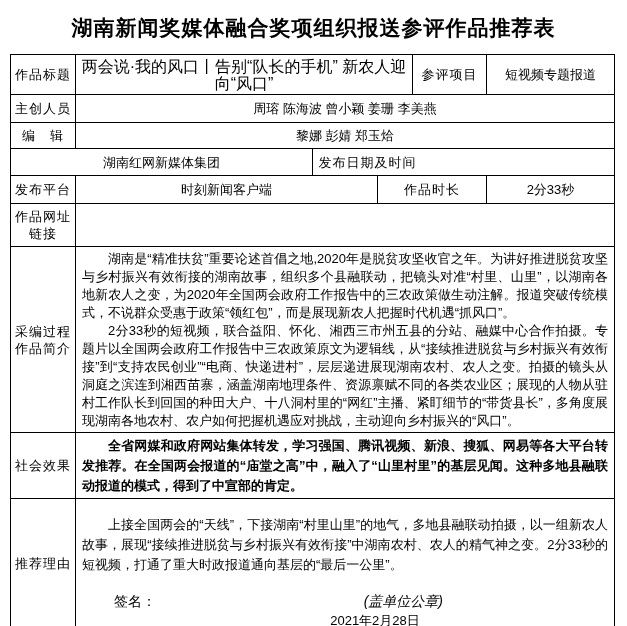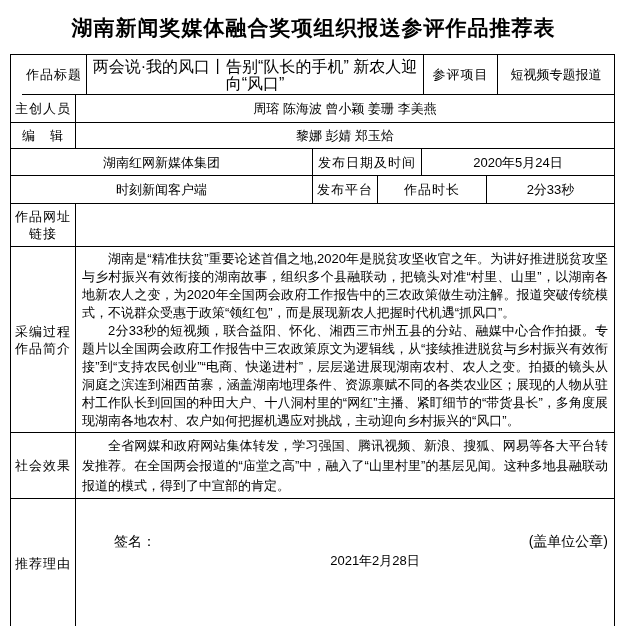--- a/index.html
+++ b/index.html
@@ -25,45 +25,45 @@
     box-sizing:border-box;border-right:1px solid #000;
     display:flex;align-items:center;justify-content:center;
     text-align:center;font-size:13px;line-height:17px;
     overflow:hidden;
   }
   .cell:last-child{border-right:none;}
   .lbl{flex:0 0 65px;letter-spacing:1px;}
   .lbl .wrapblock{display:block;width:56px;margin:0 auto;}
   .hdr2{letter-spacing:1px;}
   
-  .r1{height:39px;margin-left:11px;} .r2{height:27px;} .r3{height:25px;}
+  .r1{height:39px;} .r2{height:27px;} .r3{height:25px;}
   .r4{height:26px;} .r5{height:27px;} .r6{height:42px;}
   .r7{height:185px;} .r8{height:65px;} .r9{height:128px;}
   
   .r1 .c-val{flex:0 0 337px;font-size:16px;padding:0 2px;}
   .r1 .c-l2{flex:0 0 74px;}
   .r1 .c-v2{flex:1;}
   
   .rb .c-val{flex:0 0 302px;}
   .rb .c-l2{flex:0 0 109px;}
   .rb .c-v2{flex:1;}
   
   .c-span{flex:1;}
   
   .text-cell{
     display:block;text-align:justify;
     padding:3px 6px 0 6px;
   }
   .text-cell p{margin:0;text-indent:2em;font-size:13px;line-height:18px;}
-  .r8 .text-cell p{line-height:20px;}
+  .r8 .text-cell p{line-height:20px;font-weight:bold;}
   .r9 .text-cell{padding-top:16px;}
   .r9 .text-cell p{line-height:20px;}
   .sign-row{display:flex;margin-top:16px;font-size:14px;line-height:20px;}
   .sign-label{margin-left:32px;}
-  .seal-note{margin-left:auto;}
+  .seal-note{margin-left:auto;margin-right:165px;font-style:italic;}
   .date-row{text-align:center;padding-left:60px;font-size:13px;line-height:20px;}
 </style>
 </head>
 <body>
 
 <h1 class="doc-title">湖南新闻奖媒体融合奖项组织报送参评作品推荐表</h1>
 
 <div class="tbl">
 
   <div class="row r1">
@@ -79,26 +79,25 @@
   </div>
 
   <div class="row r3">
     <div class="cell lbl">编　辑</div>
     <div class="cell c-span">黎娜 彭婧 郑玉烚</div>
   </div>
 
   <div class="row r4 rb">
     <div class="cell c-val">湖南红网新媒体集团</div>
     <div class="cell c-l2 hdr2">发布日期及时间</div>
-    <div class="cell c-v2">2020年5月24日</div>
   </div>
 
   <div class="row r5 rb">
+    <div class="cell lbl">发布平台</div>
     <div class="cell c-val">时刻新闻客户端</div>
-    <div class="cell lbl">发布平台</div>
     <div class="cell c-l2 hdr2">作品时长</div>
     <div class="cell c-v2">2分33秒</div>
   </div>
 
   <div class="row r6">
     <div class="cell lbl">
       <span class="wrapblock">作品网址链接</span>
     </div>
     <div class="cell c-span"></div>
   </div>
@@ -116,20 +115,21 @@
   <div class="row r8">
     <div class="cell lbl">社会效果</div>
     <div class="cell c-span text-cell">
       <p>全省网媒和政府网站集体转发，学习强国、腾讯视频、新浪、搜狐、网易等各大平台转发推荐。在全国两会报道的“庙堂之高”中，融入了“山里村里”的基层见闻。这种多地县融联动报道的模式，得到了中宣部的肯定。</p>
     </div>
   </div>
 
   <div class="row r9">
     <div class="cell lbl">推荐理由</div>
     <div class="cell c-span text-cell">
+      <p>上接全国两会的“天线”，下接湖南“村里山里”的地气，多地县融联动拍摄，以一组新农人故事，展现“接续推进脱贫与乡村振兴有效衔接”中湖南农村、农人的精气神之变。2分33秒的短视频，打通了重大时政报道通向基层的“最后一公里”。</p>
       <div class="sign-row">
         <span class="sign-label">签名：</span>
         <span class="seal-note">(盖单位公章)</span>
       </div>
       <div class="date-row">2021年2月28日</div>
     </div>
   </div>
 
 </div>
 

